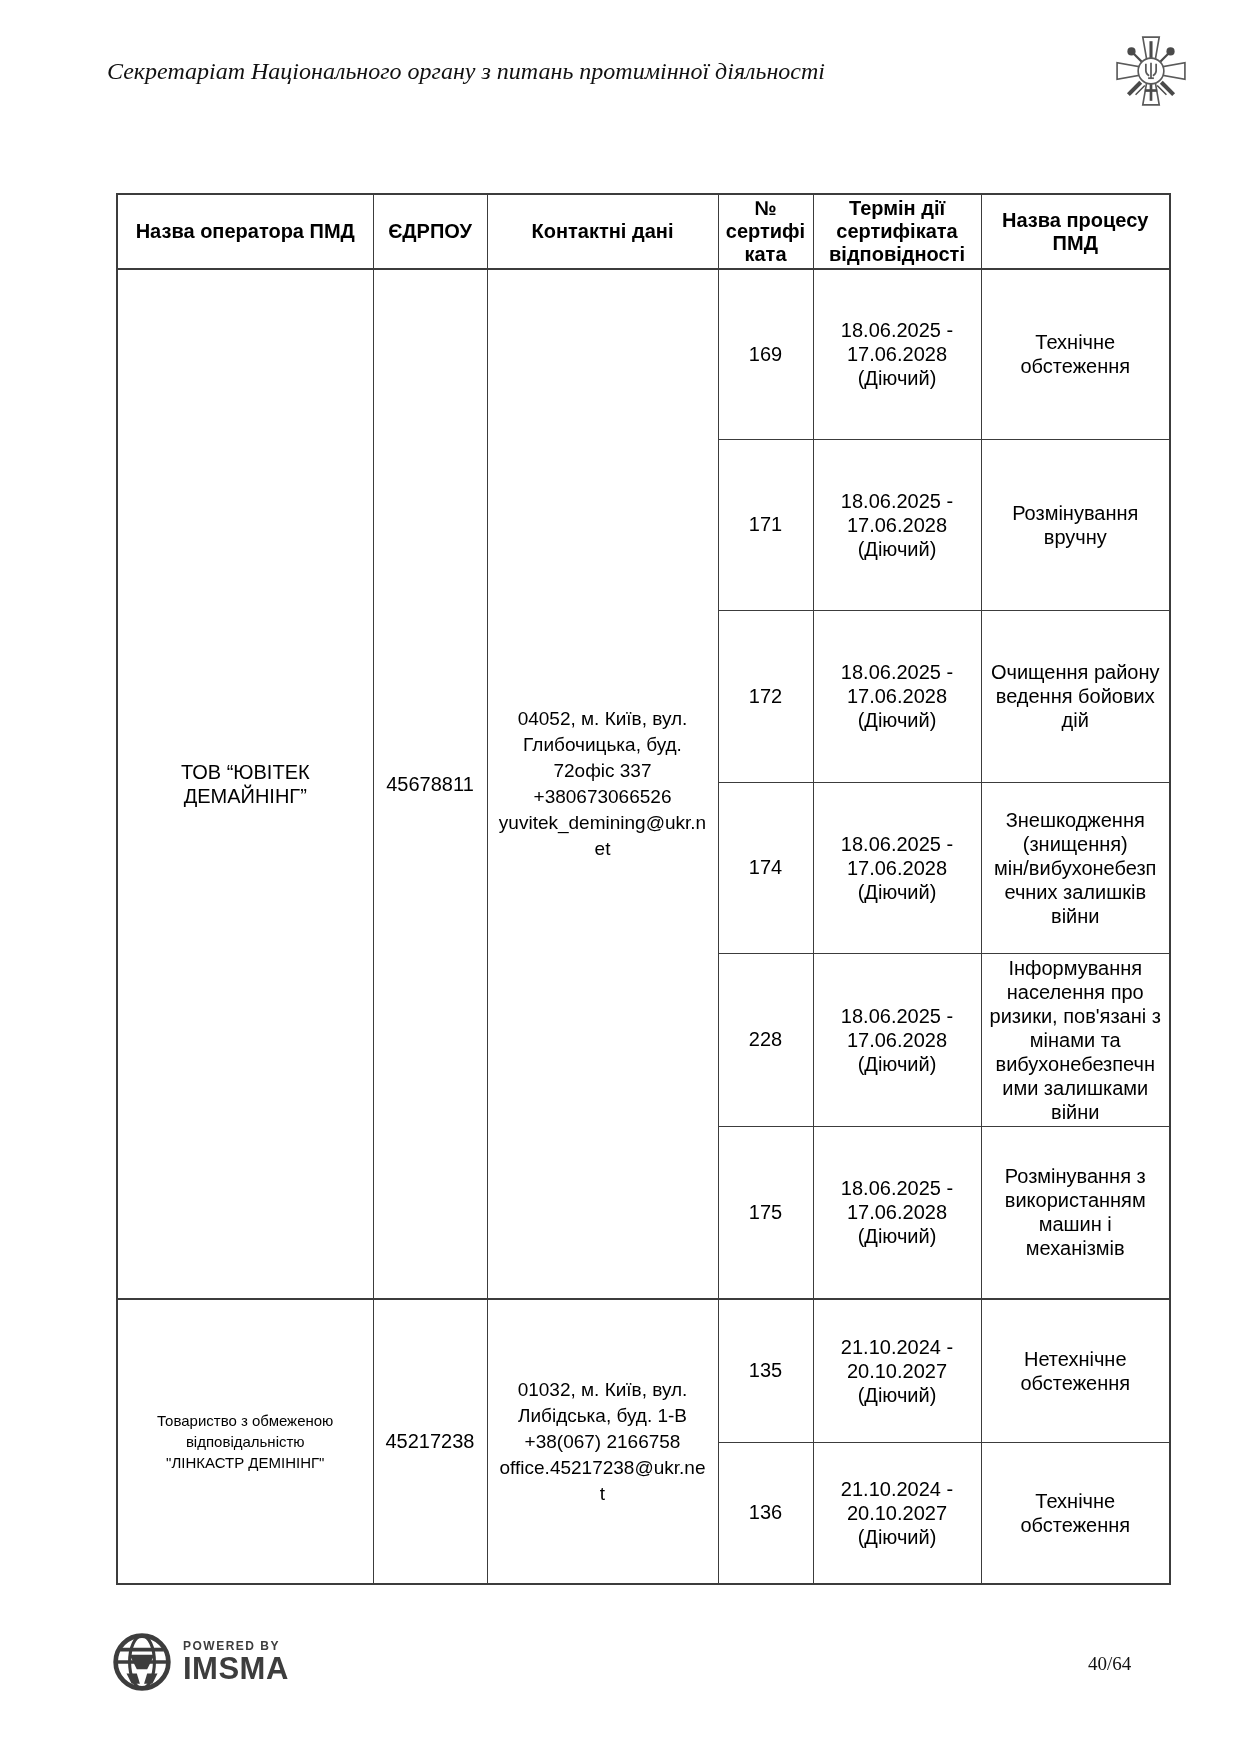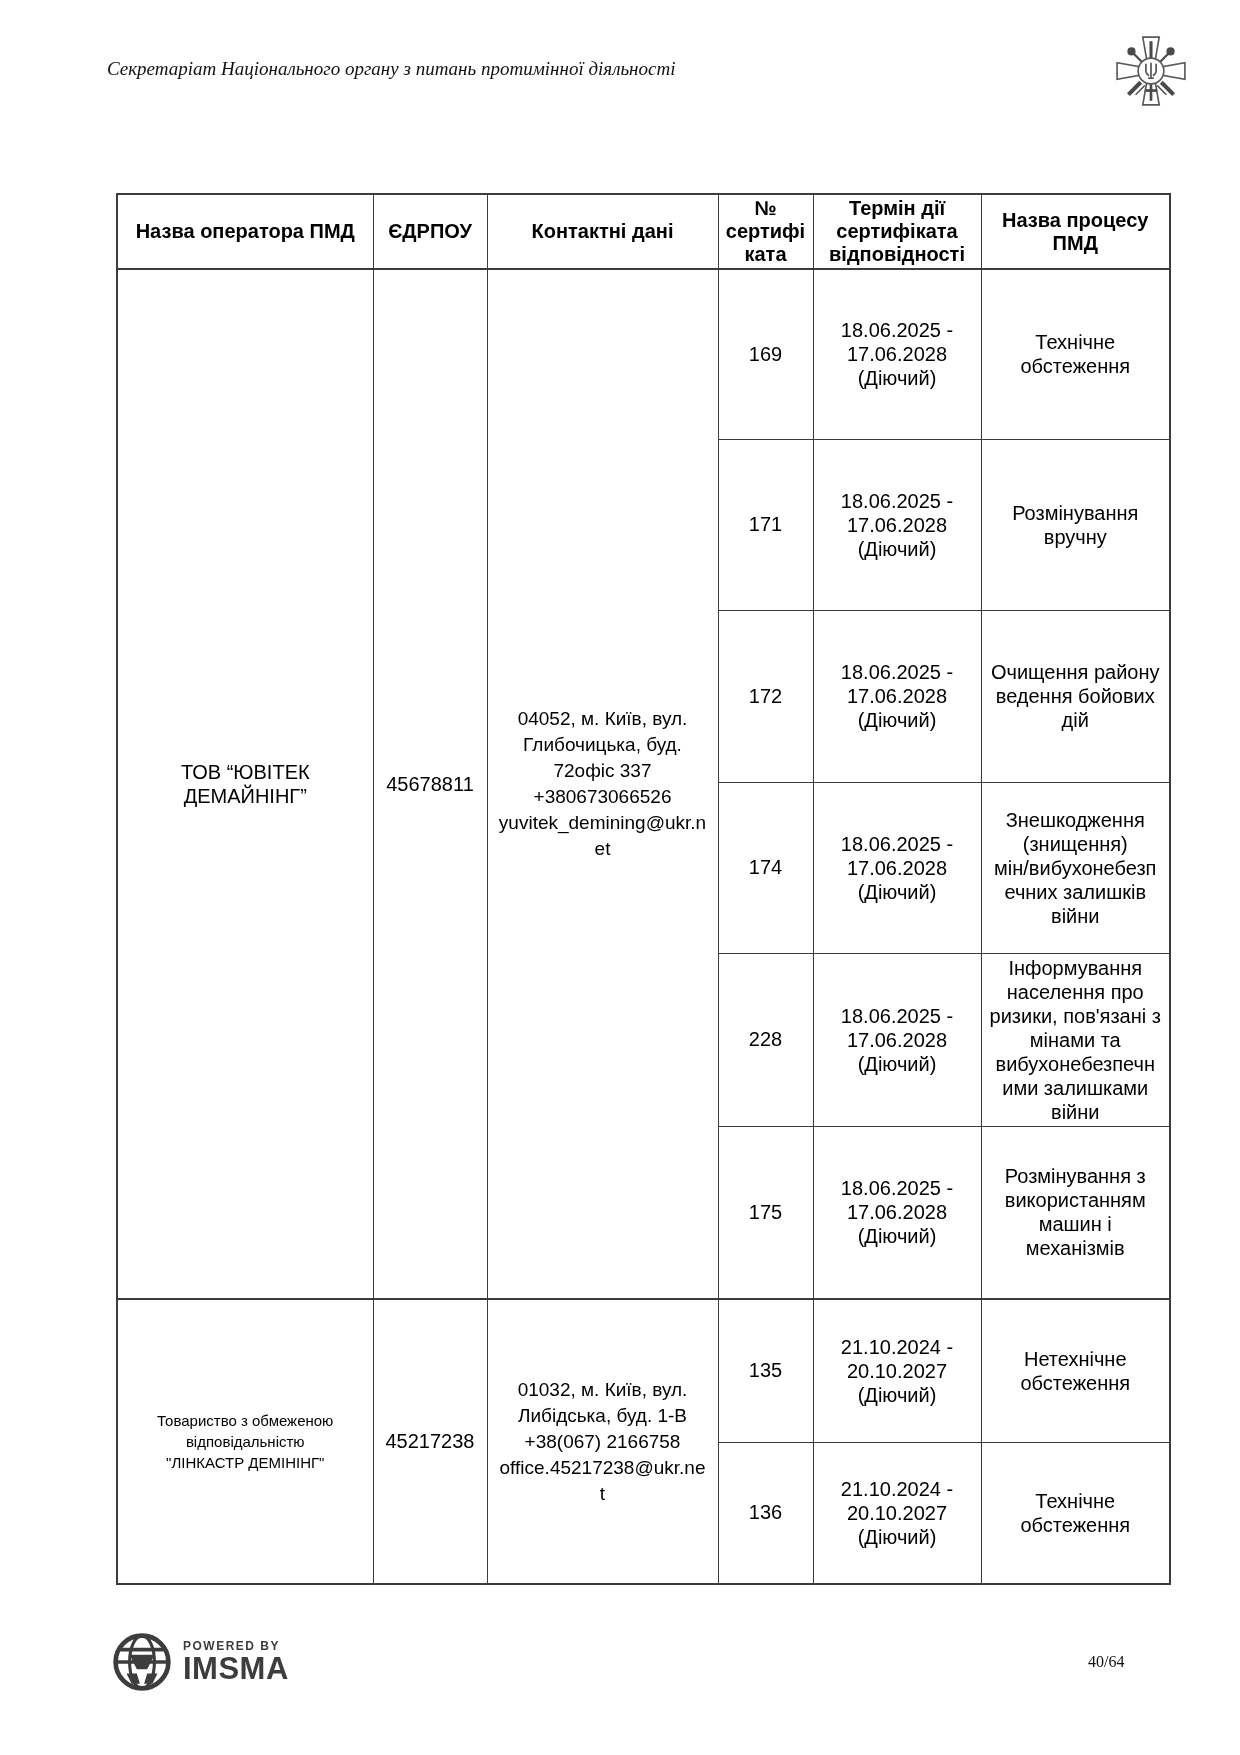--- a/index.html
+++ b/index.html
@@ -2,21 +2,21 @@
 <html><head>
 <meta charset="utf-8">
 <style>
   html,body{margin:0;padding:0;}
   body{
     width:1240px;height:1755px;position:relative;background:#ffffff;
     font-family:"Liberation Sans",sans-serif;color:#000;overflow:hidden;
   }
   .doc-title{
     position:absolute;left:107px;top:58px;
-    font-family:"Liberation Serif",serif;font-style:italic;font-size:19px;color:#111;
+    font-family:"Liberation Serif",serif;font-style:italic;font-size:24px;color:#111;
     white-space:nowrap;
   }
   .emblem{position:absolute;left:1114px;top:34px;width:74px;height:74px;}
   .main-table{
     position:absolute;left:116px;top:193px;
     border-collapse:collapse;table-layout:fixed;
     border:2px solid #3c3c3c;
   }
   .main-table td{
     border:1px solid #3c3c3c;
@@ -34,21 +34,21 @@
   td.validity{line-height:24px;margin-left:44px;}
   .footer-logo{
     position:absolute;left:112px;top:1632px;
     display:flex;align-items:center;gap:11px;color:#3d3d3d;
   }
   .footer-text{display:flex;flex-direction:column;justify-content:center;}
   .powered{font-size:12px;font-weight:bold;letter-spacing:1.5px;line-height:14px;}
   .imsma{font-size:31px;font-weight:bold;letter-spacing:0.5px;line-height:32px;text-align:right;}
   .page-num{
     position:absolute;left:1088px;top:1653px;
-    font-family:"Liberation Serif",serif;font-size:16px;color:#111;
+    font-family:"Liberation Serif",serif;font-size:19px;color:#111;
   }
 </style>
 </head>
 <body>
 
 <div class="doc-title">Секретаріат Національного органу з питань протимінної діяльності</div>
 
 <svg class="emblem" viewBox="0 0 72 72">
   <g stroke="#5a5a5a" stroke-width="1.6" fill="#ffffff">
     <polygon points="28,3 44,3 40,26 32,26"></polygon>

